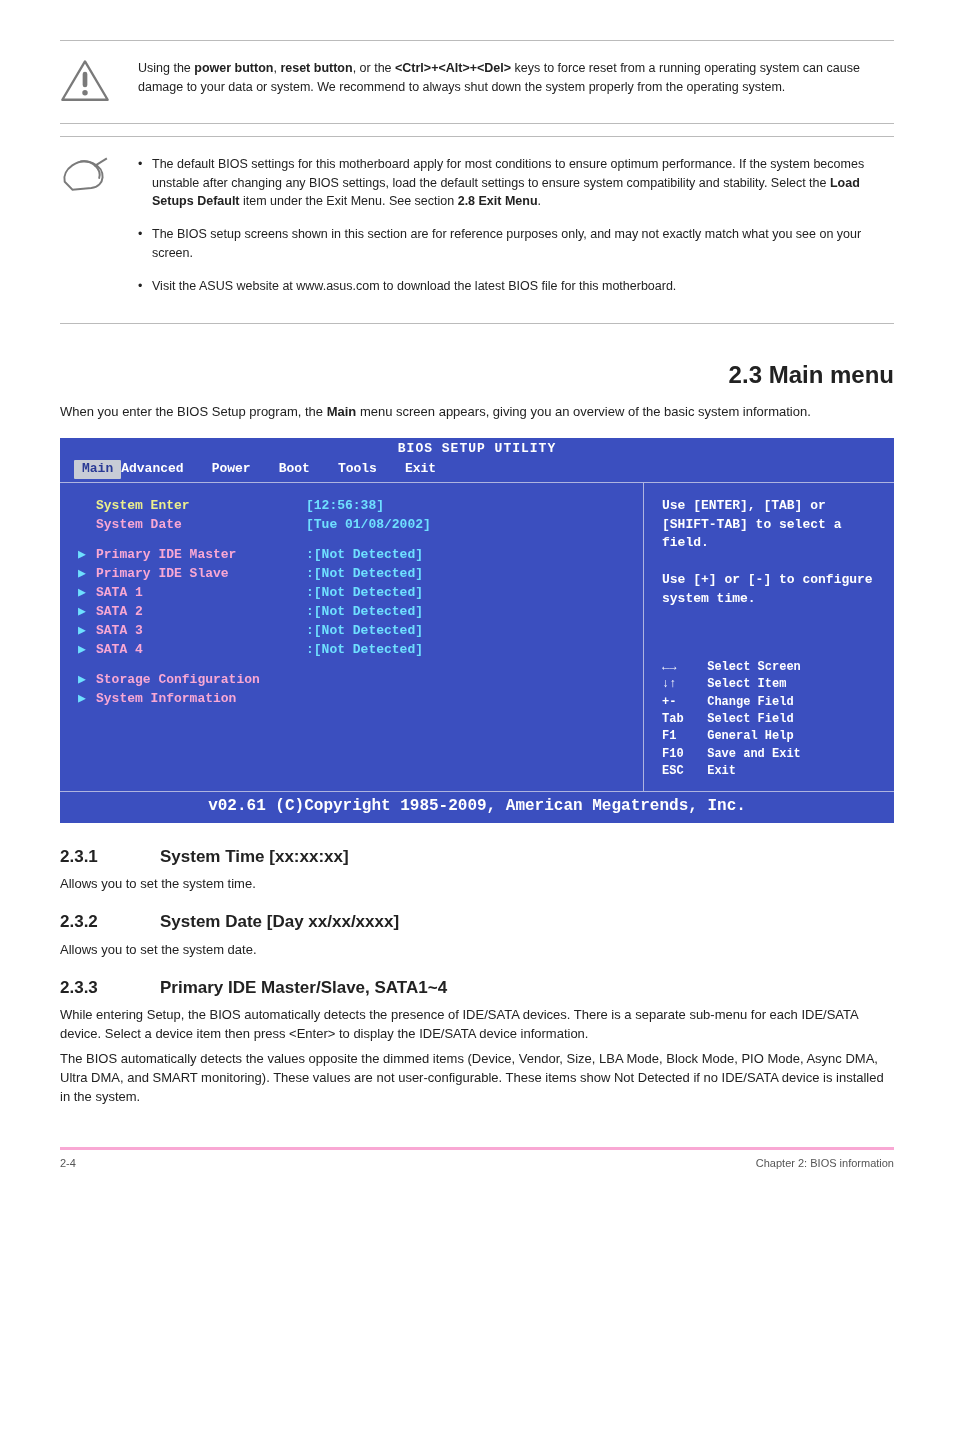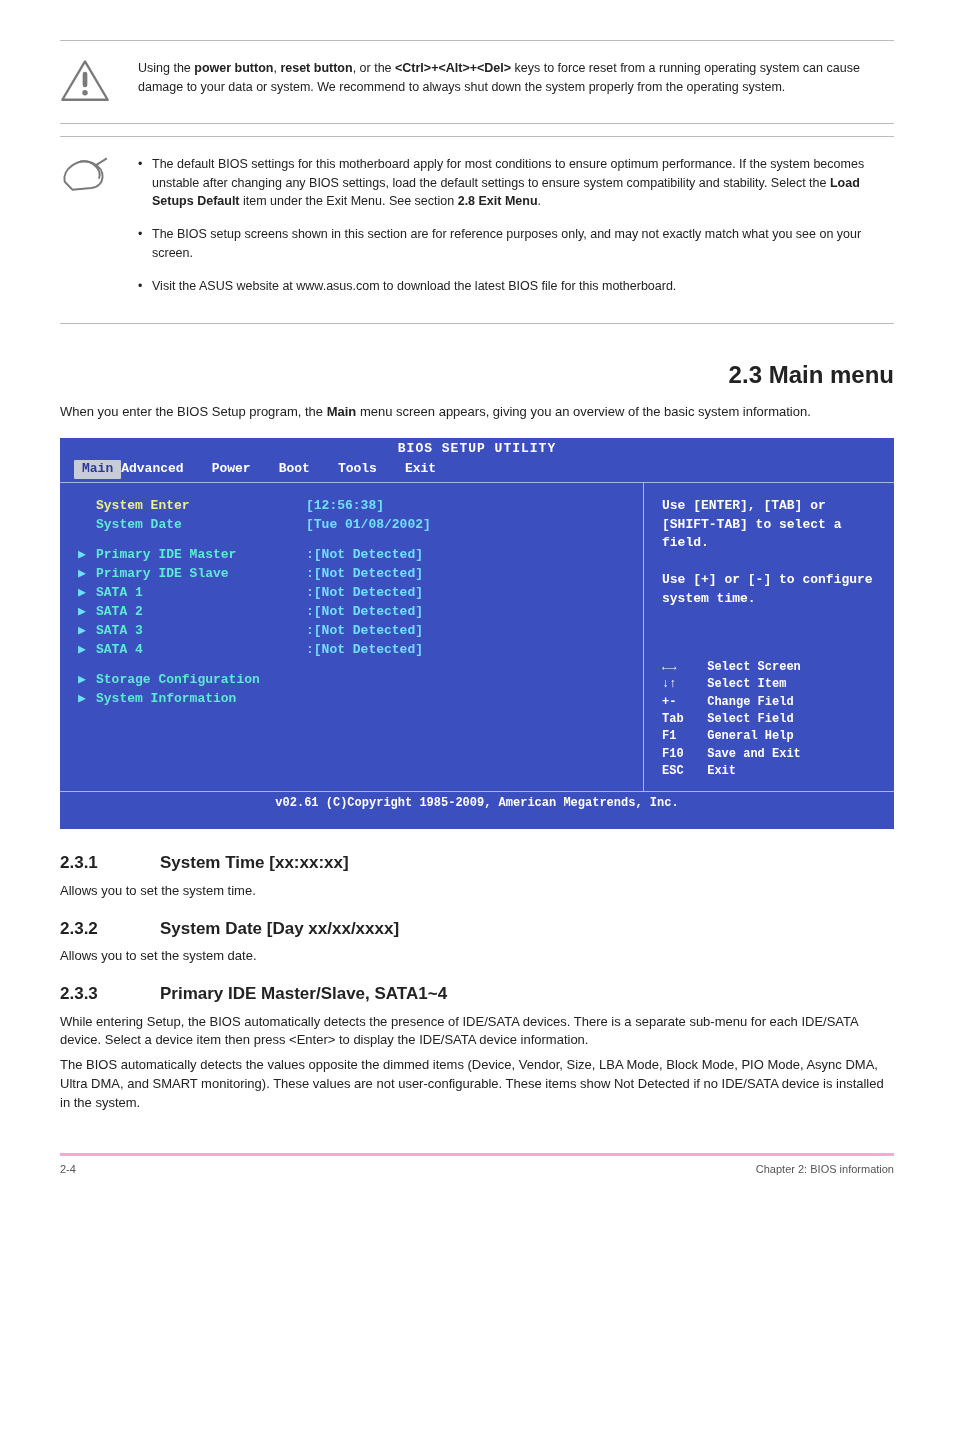--- a/index.html
+++ b/index.html
@@ -64,27 +64,27 @@
     border-top: 0;
     border-bottom: 0;
     border-left: 0;
   }
   .bios .right {
     width: 250px;
     padding: 14px 18px 10px 18px;
     color: #fff;
   }
   .bios .row { display: flex; }
-  .bios .row .lbl { width: 210px; color: #5eead4; }
+  .bios .row .lbl { width: 210px; color: #f9a8d4; }
   .bios .row .lbl.y { color: #ecef8c; }
   .bios .row .val  { color: #6fe0ff; }
   .bios .row .arrow { color: #6fe0ff; width: 18px; }
   .bios .nav { color: #fff; font-size: 12px; line-height: 1.45; }
   .bios .nav .k { color: #fff; display: inline-block; width: 38px; }
-  .bios .footer { text-align: center; color: #fff; font-size: 12px; padding: 3px 0 17px 0; }
+  .bios .footer { text-align: center; color: #fff; font-size: 16px; padding: 3px 0 5px 0; }
   h2.sub { font-size: 17px; font-weight: bold; margin: 16px 0 6px 0; display: flex; }
   h2.sub .n { width: 100px; }
   p.body { font-size: 13px; margin-bottom: 6px; }
   .page-footer {
     display: flex;
     justify-content: space-between;
     font-size: 11px;
     color: #555;
     border-top: 3px solid #f9a8d4;
     margin-top: 40px;

